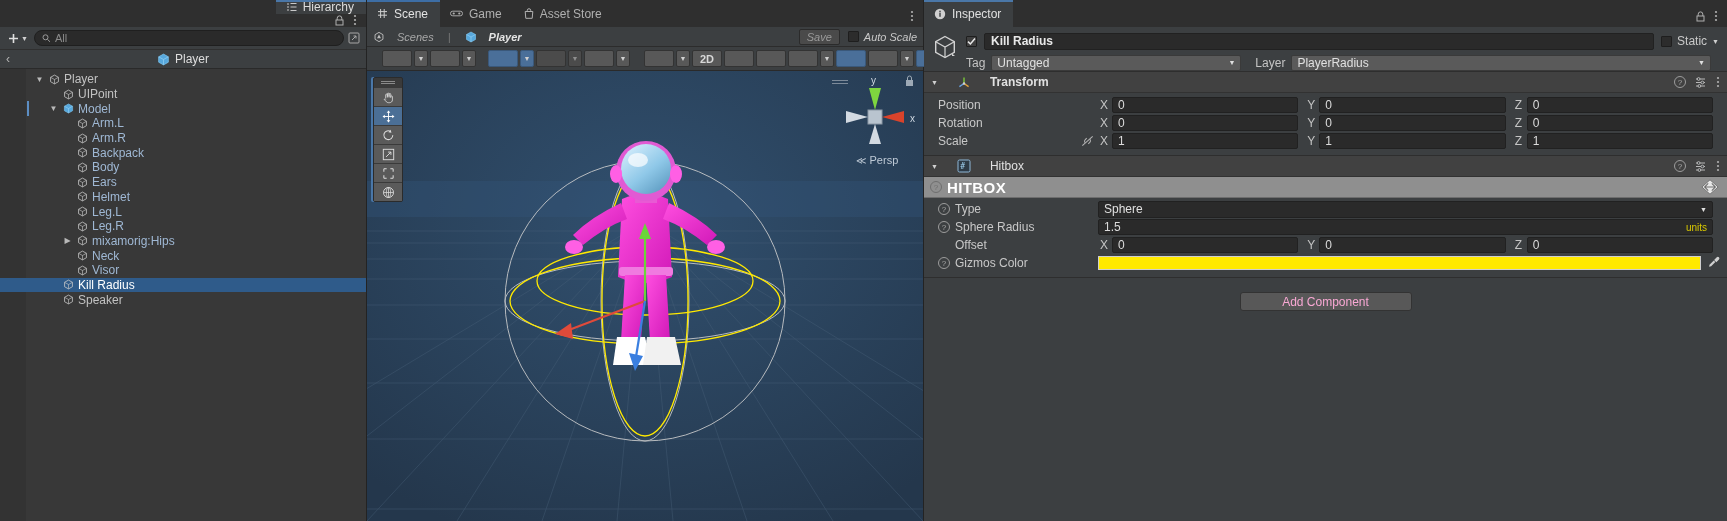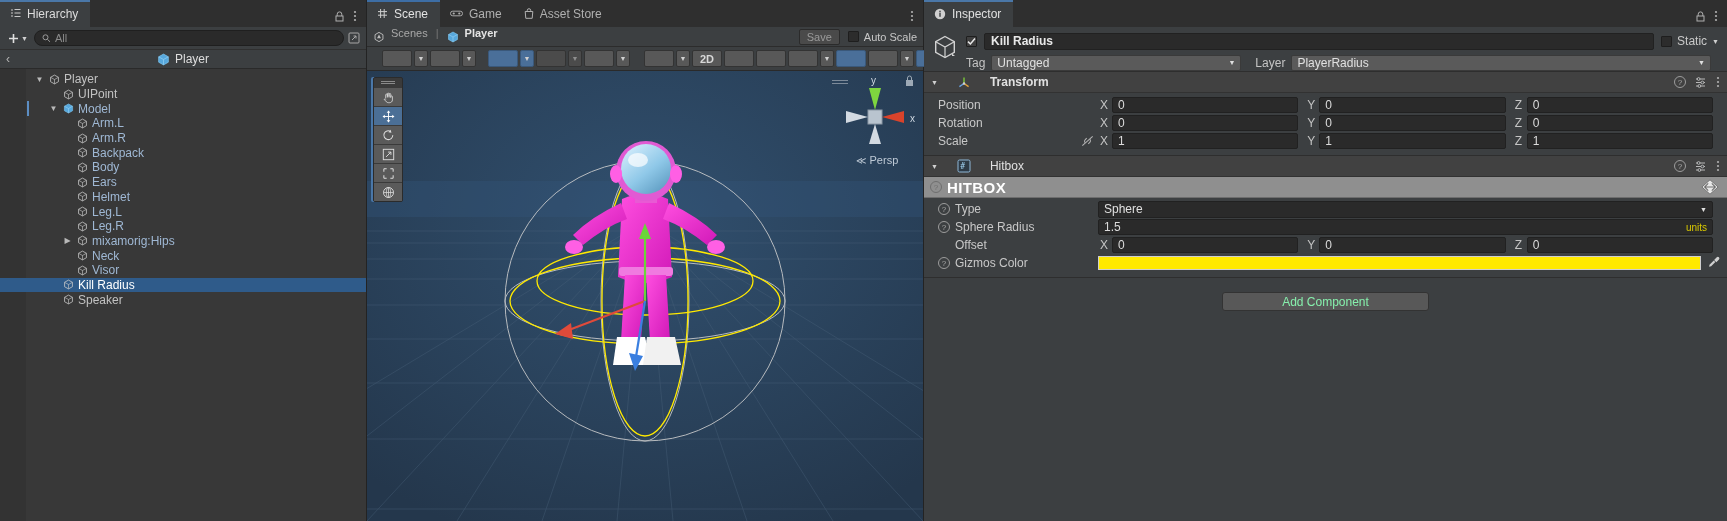--- a/index.html
+++ b/index.html
@@ -16,21 +16,21 @@
   
   .tabstrip { height: 27px; background:#2f2f2f; display:flex; align-items:flex-end; position:relative; }
   .tab { height:27px; padding:0 12px 0 10px; display:flex; align-items:center; gap:6px;
          font-size:12px; color:#b0b0b0; }
   .tab.active { background:#3c3f41; color:#e3e3e3; box-shadow: inset 0 2px 0 0 #3d6ea5; }
   .panel { background:#383838; display:flex; flex-direction:column; position:relative; }
   .icon { display:inline-flex; align-items:center; justify-content:center; flex:none; }
 
   
   .hierarchy { width:367px; height:521px; border-right:1px solid #232323; }
-  .hier-tabstrip { background:#2f2f2f; }
+  .hier-tabstrip { background:#2f2f2f;flex-direction:column; }
   .hier-tab { background:#3c3f41; color:#dcdcdc; box-shadow: inset 0 2px 0 0 #4a77a8; }
   .tabstrip-right { margin-left:auto; display:flex; align-items:center; gap:9px; padding:0 9px 5px 0; }
   .hier-toolbar { height:22px; background:#3c3f41; display:flex; align-items:center; gap:4px; padding:0 6px; }
   .plus-btn { display:flex; align-items:center; gap:2px; color:#d6d6d6; padding:0 2px; }
   .searchbox { flex:1; height:16px; background:#2a2a2a; border:1px solid #1f1f1f; border-radius:8px;
                display:flex; align-items:center; gap:4px; padding:0 7px; color:#8a8a8a; font-size:11px; }
   .breadcrumb { height:20px; background:#3c3f41; border-top:1px solid #303030; border-bottom:1px solid #2a2a2a;
                 display:flex; align-items:center; padding:0 8px; position:relative; }
   .bc-back { position:absolute; left:6px; color:#b5b5b5; font-size:12px; }
   .bc-center { margin:0 auto; display:flex; align-items:center; gap:5px; color:#dedede; font-size:12px; }
@@ -43,22 +43,22 @@
   .tree-item.selected { background:#2f5b8a; color:#ffffff; }
   .tw { width:11px; display:inline-flex; justify-content:center; align-items:center; flex:none; color:#b9b9b9; font-size:8px; }
   .sel-bar { position:absolute; left:27px; top:0; width:2px; height:100%; background:#5c8ec4; }
 
   
   .cube { width:11px; height:11px; flex:none; }
 
   
   .scene { width:557px; height:521px; border-right:1px solid #232323; }
   .scene-tabstrip { background:#2f2f2f; }
-  .scene-sub { height:20px; background:#3c3f41; display:flex; padding:0 6px; gap:6px;
-               border-bottom:1px solid #2c2c2c; font-size:11px; }
+  .scene-sub { height:20px; background:#3c3f41; display:flex; align-items:center; padding:0 6px; gap:12px;
+               border-bottom:1px solid #2c2c2c; font-size:11px;font-style:italic; }
   .scene-sub .sep { color:#777; margin:0 2px; }
   .savebtn { background:#4a4a4a; border:1px solid #2b2b2b; color:#9a9a9a; font-size:11px;
              padding:1px 7px; border-radius:2px; }
   .autosave { display:flex; align-items:center; gap:5px; color:#c8c8c8; font-size:11px; }
   .chk { width:11px; height:11px; background:#2c2c2c; border:1px solid #1e1e1e; border-radius:1px; flex:none; }
   .chk.on { background:#3f3f3f; }
   .scene-toolbar { height:24px; background:#3c3f41; display:flex; align-items:center; gap:2px;
                    padding:0 5px; border-bottom:1px solid #2a2a2a; }
   .tbtn { height:17px; min-width:22px; background:#585858; border:1px solid #333; border-radius:2px;
           display:flex; align-items:center; justify-content:center; padding:0 14px; color:#d8d8d8; font-size:10px; }
@@ -111,22 +111,22 @@
                       font-family:"Liberation Sans", sans-serif; }
   .helpico { width:12px; height:12px; border:1px solid #9c9c9c; border-radius:50%; color:#a8a8a8;
              font-size:8px; display:inline-flex; align-items:center; justify-content:center; flex:none; }
   .helpico.onlight { border-color:#6e6e6e; color:#6e6e6e; }
   .unitfield { flex:1; height:16px; background:#2a2a2a; border:1px solid #212121; border-radius:2px;
                display:flex; align-items:center; padding:0 5px; color:#dcdcdc; font-size:12px; }
   .units { margin-left:auto; color:#d8c800; font-size:10px; }
   .colorfield { flex:1; height:14px; background:#ffe900; border:1px solid #cfcfcf; }
   .eyedrop { margin-left:7px; color:#d0d0d0; }
   .addcomp-wrap { display:flex; justify-content:center; padding:14px 0 0 0; }
-  .addcomp { width:207px; height:19px; background:#585858; border:1px solid #333; border-radius:3px;
-             display:flex; align-items:center; justify-content:center; color:#86efac; font-size:12px; }
+  .addcomp { width:172px; height:19px; background:#585858; border:1px solid #333; border-radius:3px;
+             display:flex; align-items:center; justify-content:center; color:#f9a8d4; font-size:12px; }
   .sepline { height:1px; background:#2e2e2e; }
 </style>
 </head>
 <body>
 
 <div class="app">
 
   <div class="panel hierarchy">
 
     <div class="tabstrip hier-tabstrip">

